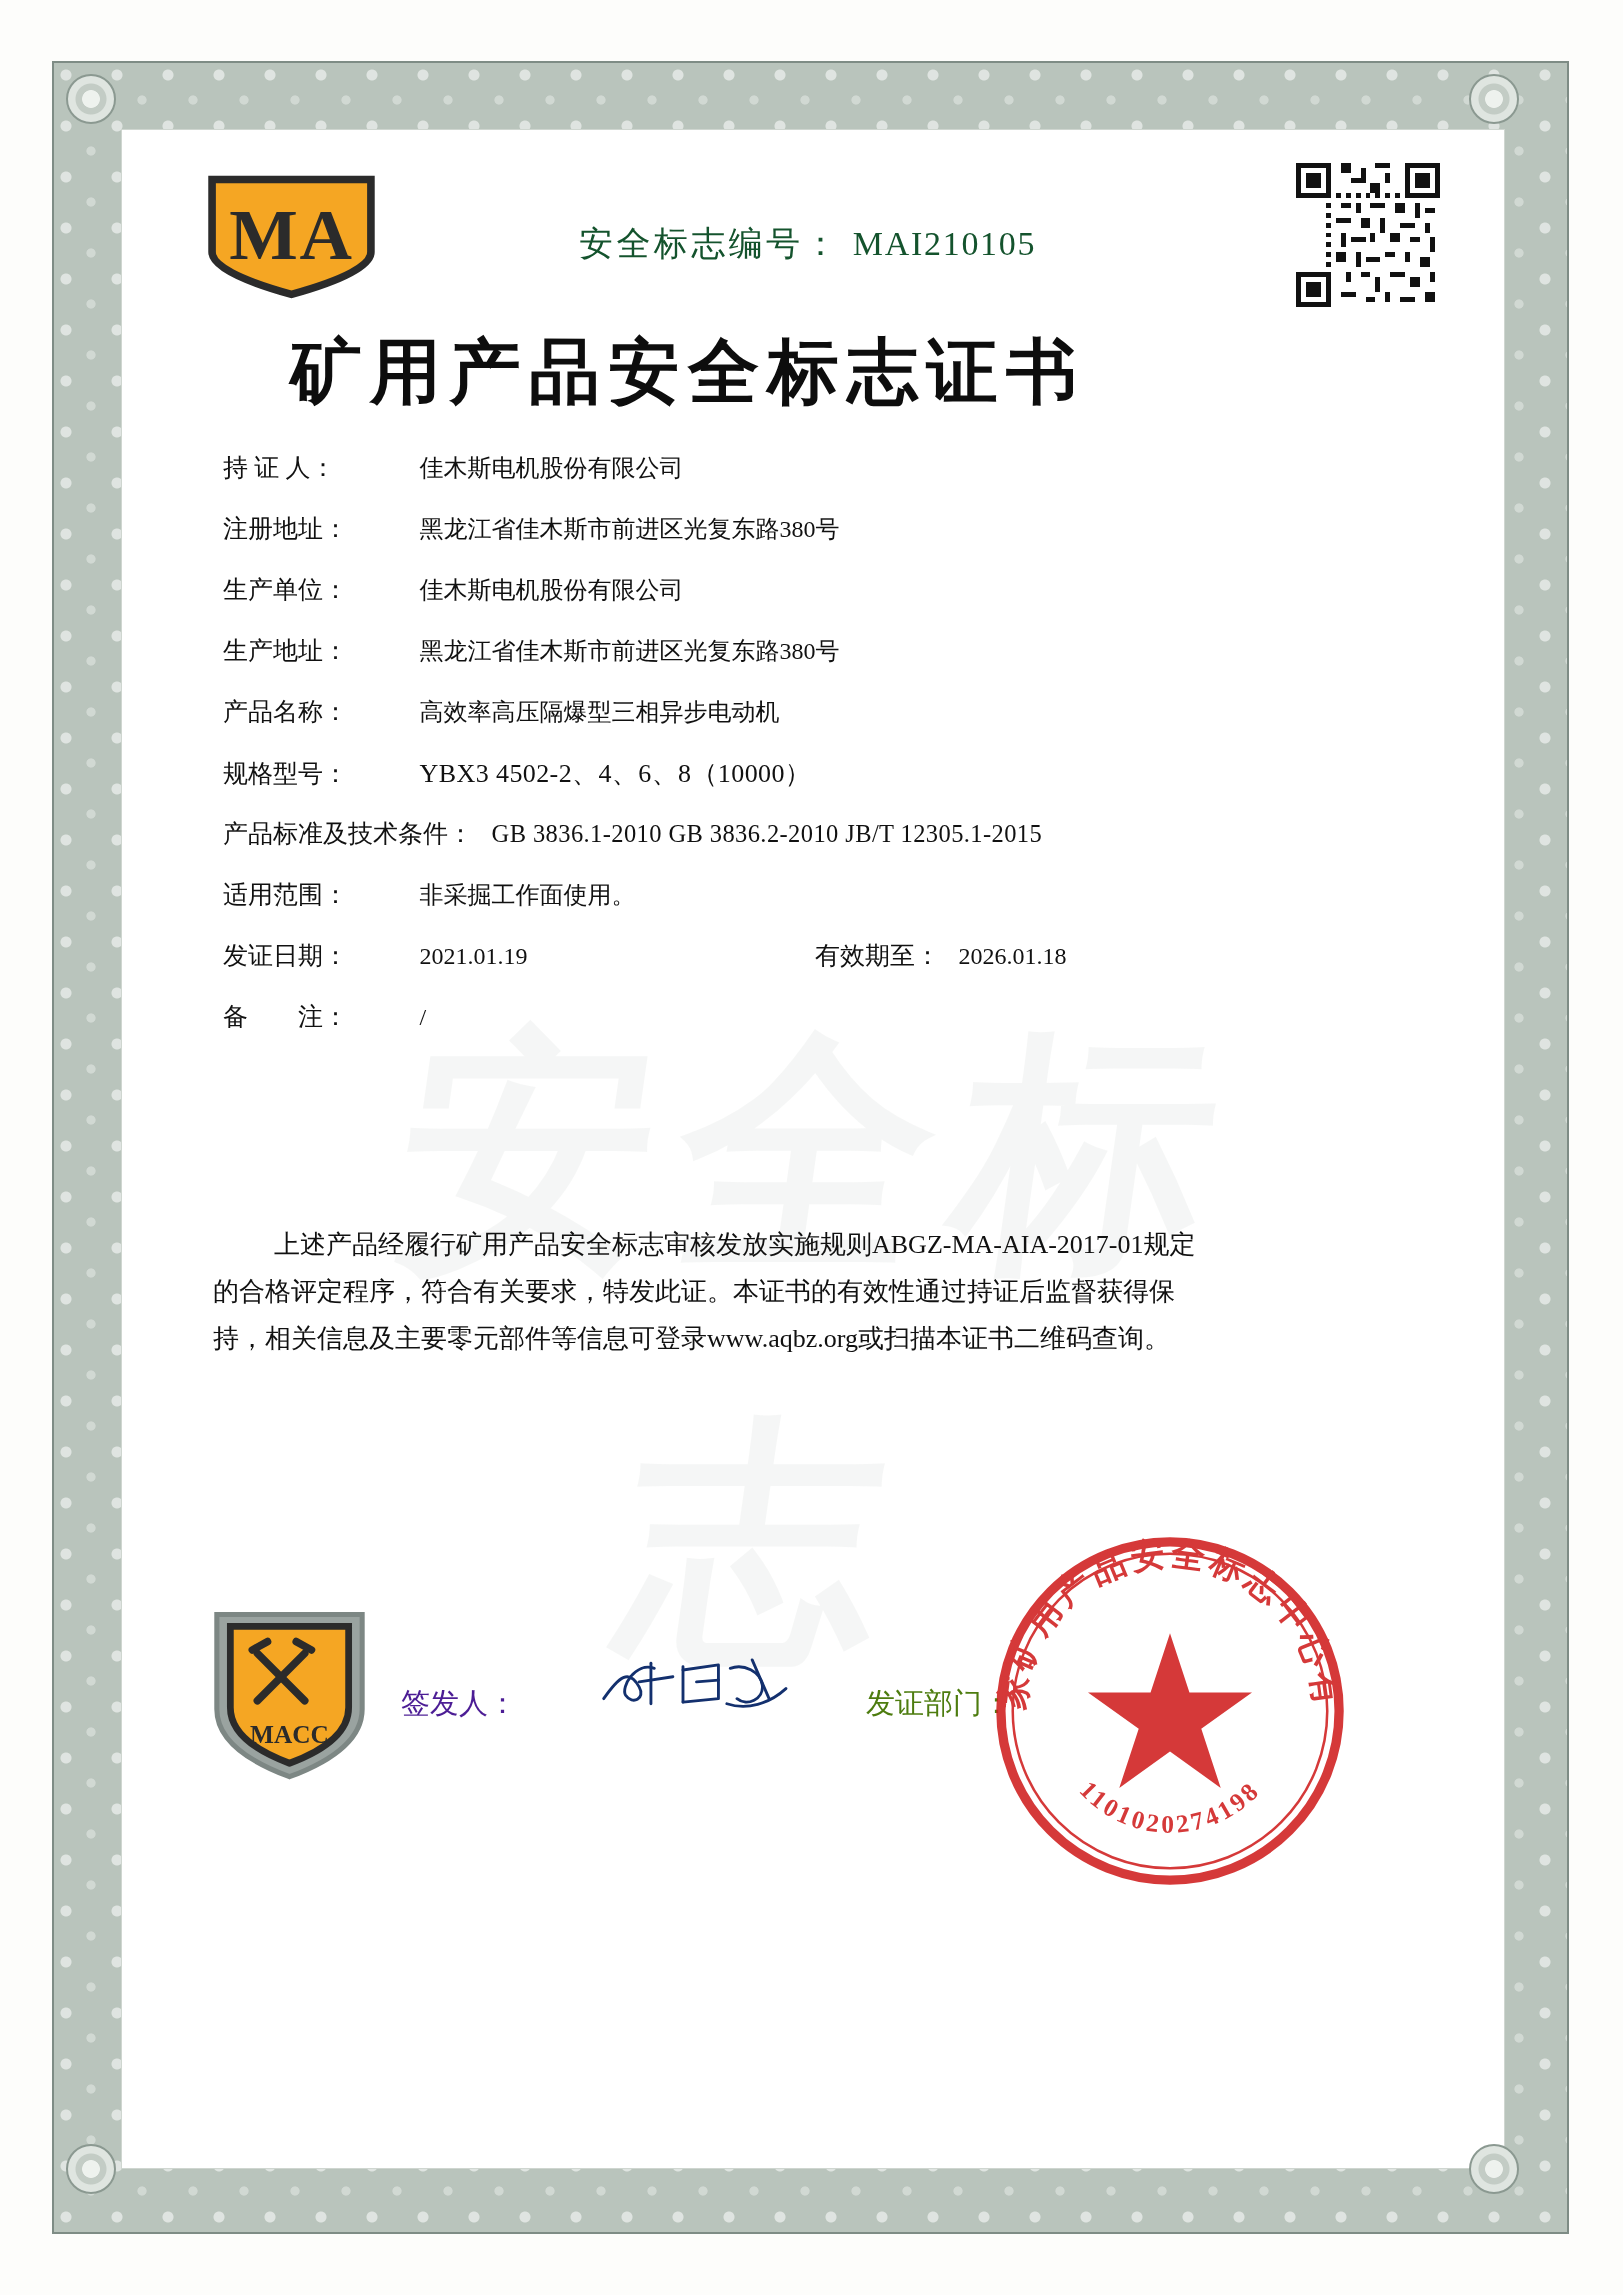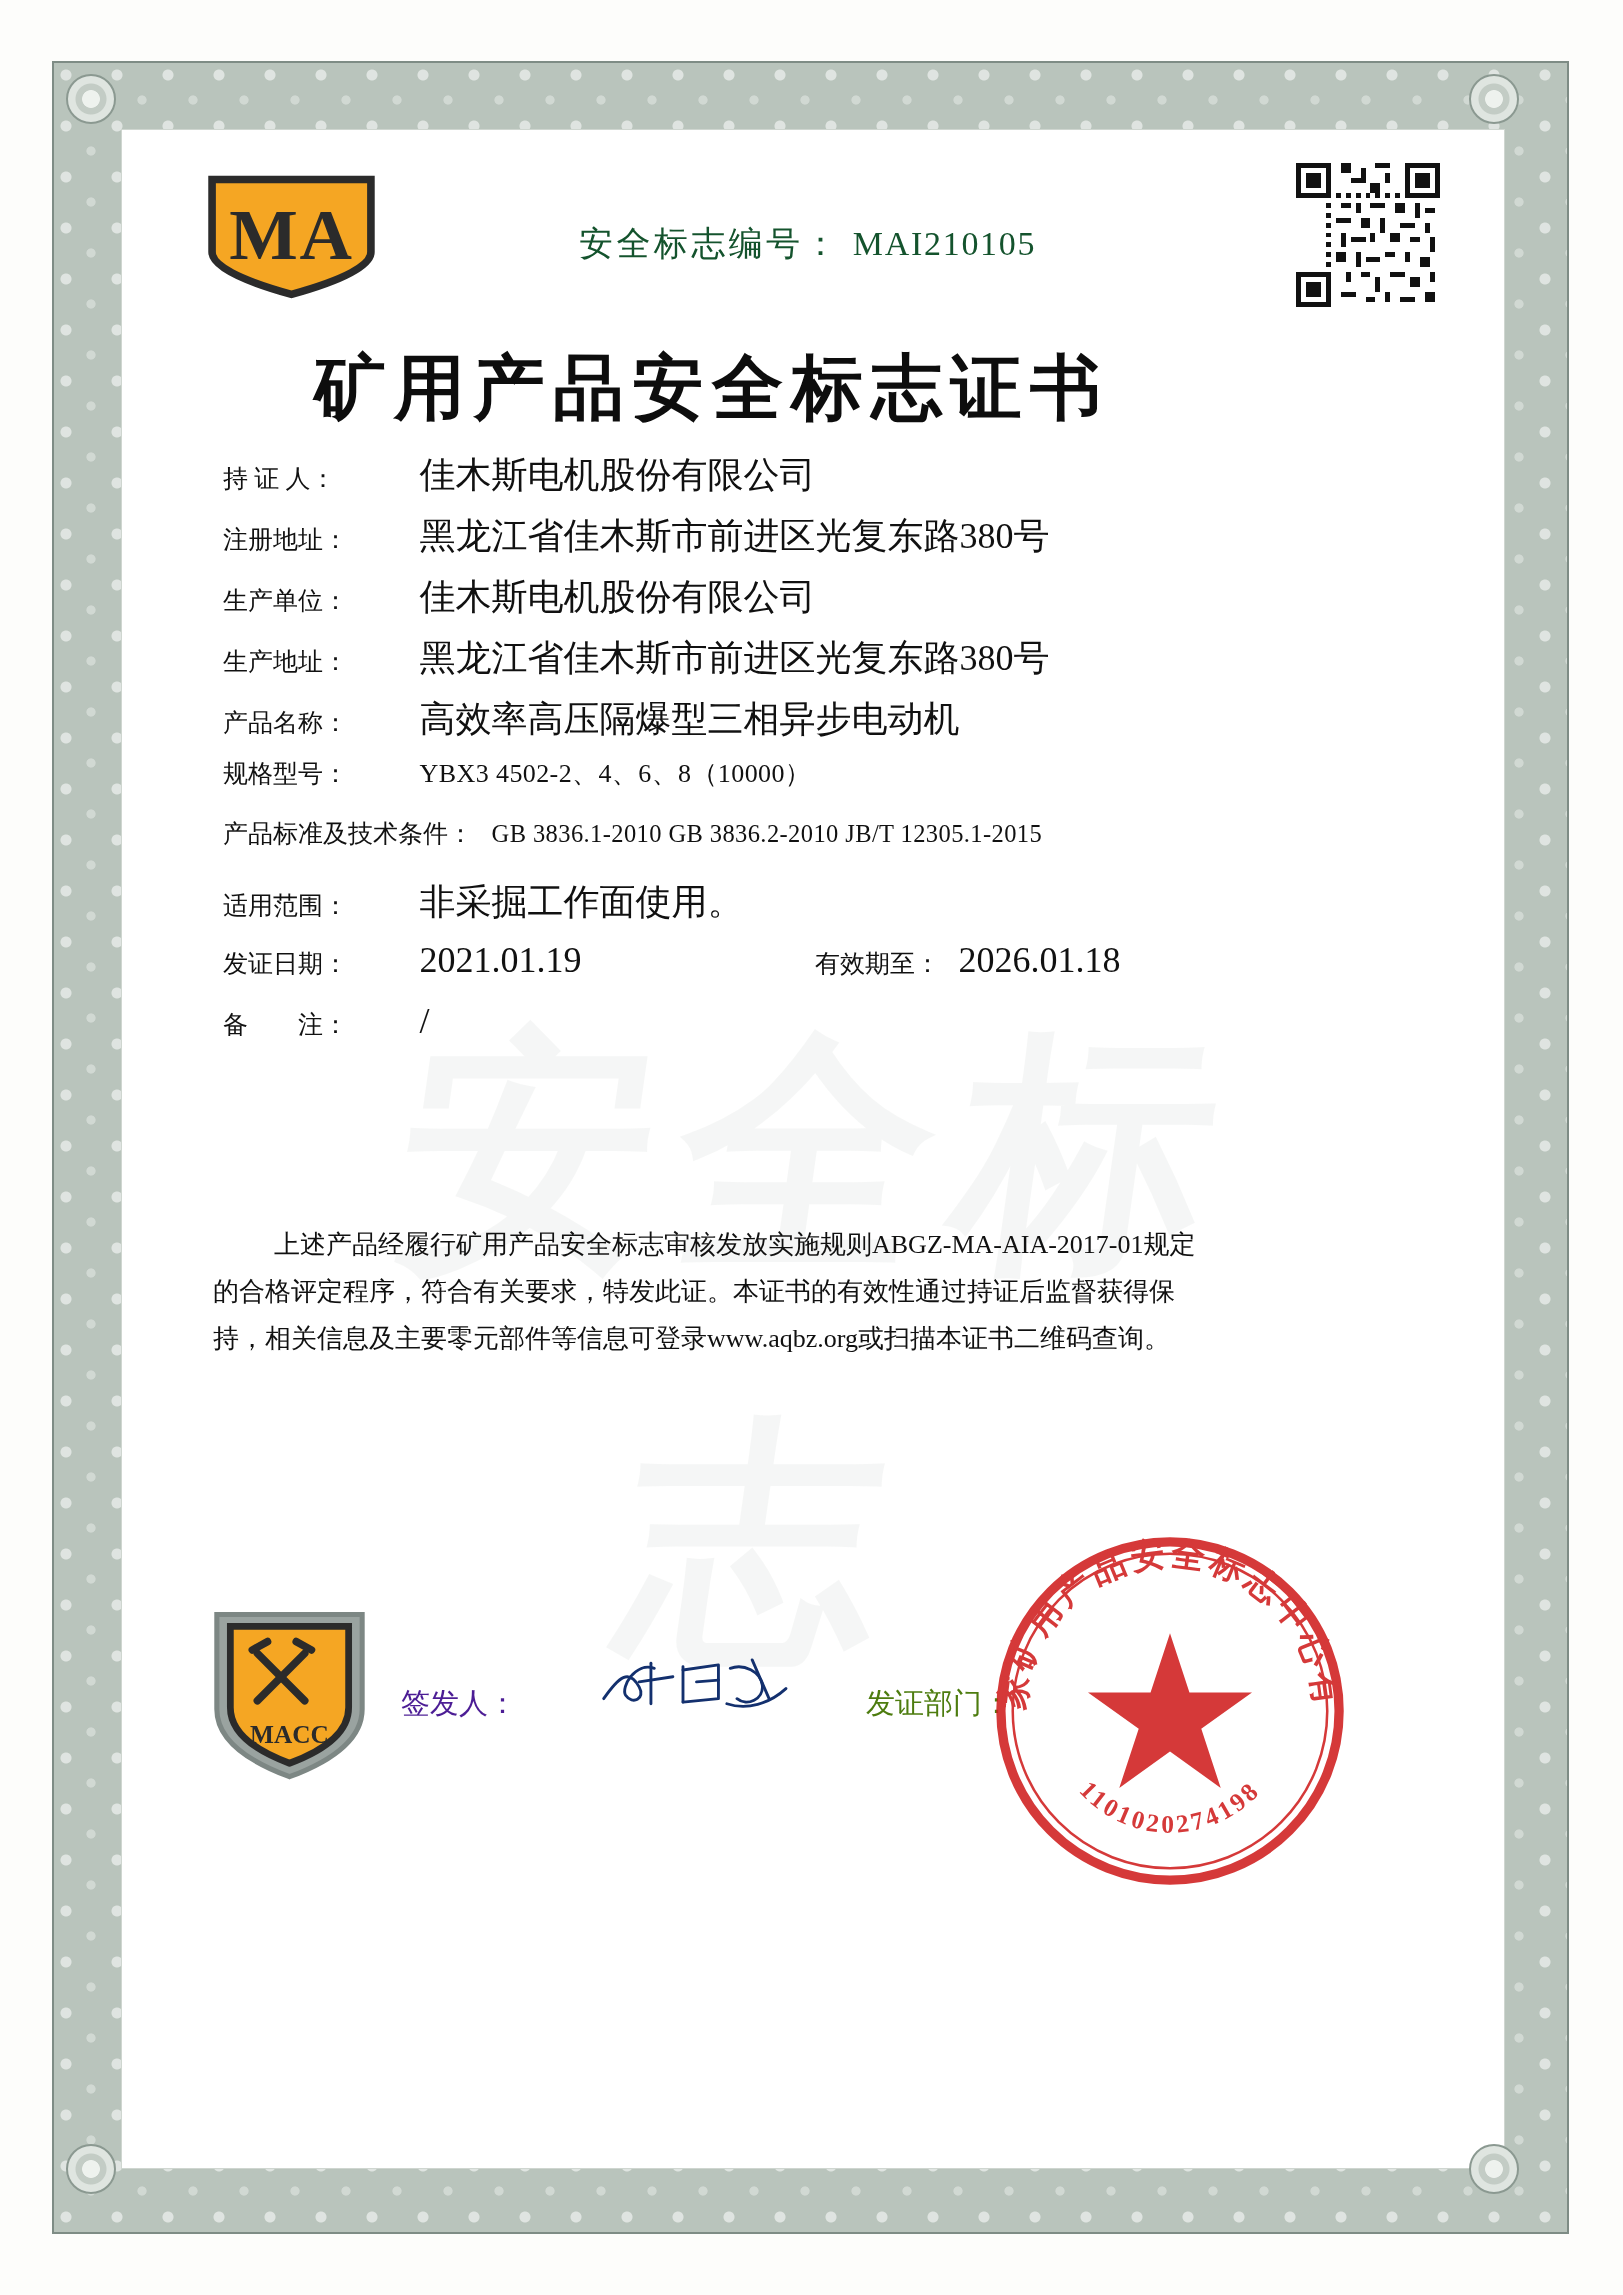--- a/index.html
+++ b/index.html
@@ -144,29 +144,28 @@
   .cert-no .value {
     font-family: "Liberation Serif", serif;
     margin-left: 12px;
     letter-spacing: 1.7px;
   }
 
   
   .cert-title {
     position: absolute;
     left: 0;
-    top: 211px;
+    top: 195px;
     width: 1132px;
     text-align: center;
     font-size: 71px;
     font-weight: bold;
     color: #0d0d0d;
     letter-spacing: 8.5px;
     font-family: "Liberation Serif", serif;
-    padding-left: 24px;
   }
 
   
   .fields {
     position: absolute;
     left: 101px;
     top: 321px;
     width: 1201px;
   }
   .field-row {
@@ -184,21 +183,21 @@
   .field-label.w-spread {
     width: 178px;
     display: inline-block;
     letter-spacing: 0;
   }
   .field-label.wide {
     width: auto;
     letter-spacing: 0;
   }
   .field-value {
-    font-size: 36px;
+    font-size: 24px;
     color: #111111;
     font-family: "Liberation Serif", serif;
     margin-left: 18.6px;
     white-space: nowrap;
   }
   .field-value.small {
     font-size: 24.5px;
     letter-spacing: 0.4px;
   }
   .field-value.mono-ish {

